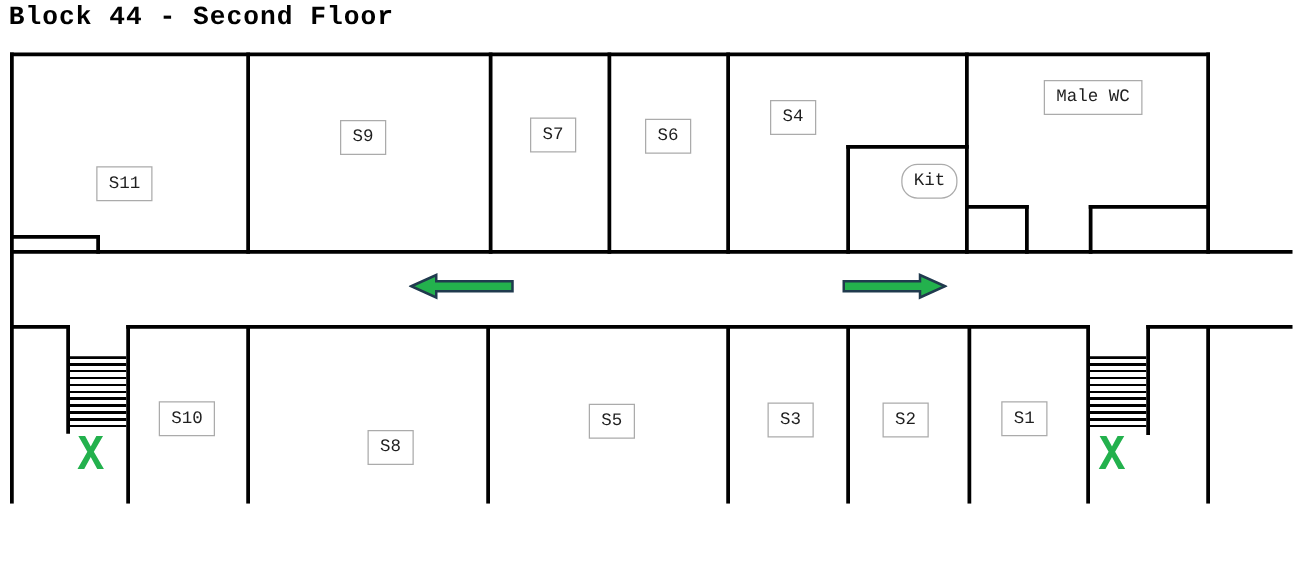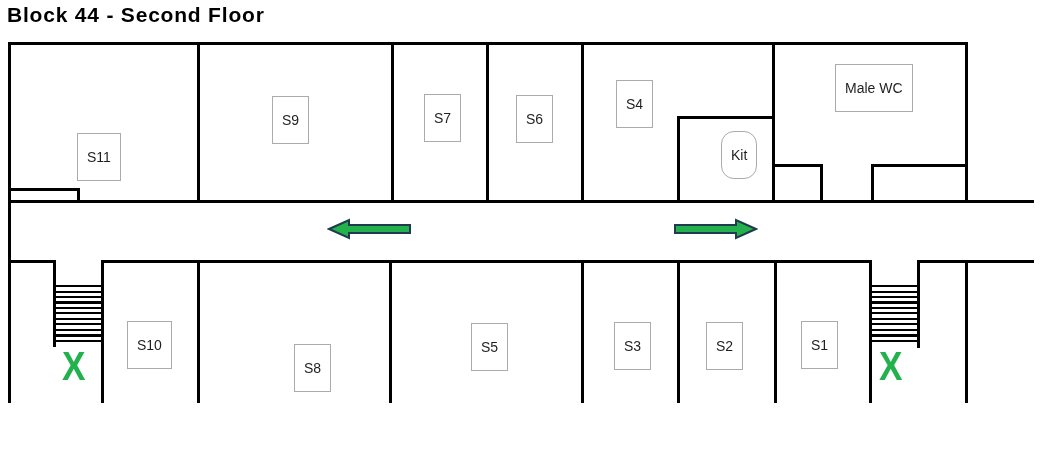--- a/index.html
+++ b/index.html
@@ -1,36 +1,36 @@
 <!DOCTYPE html>
 <html style="--wall: #000000; --green: #23b14d; --arrow-outline: #203a4e; --label-border: #ababab; --text: #1f1f1f;"><head>
 <meta charset="utf-8">
 <style>
   html,body{margin:0;padding:0;background:#fff;}
   #canvas{
     position:relative;
     width:1050px;height:403px;
     background:#fff;
-    font-family:Liberation Sans, sans-serif;
+    font-family:Liberation Mono, monospace;
     overflow:hidden;
   }
   .title{
     position:absolute;left:7px;top:3px;
     font-size:21px;font-weight:900;letter-spacing:0.8px;
     color:#000;
   }
   .wall{position:absolute;background:var(--wall,#000);}
   .room-label{
     position:absolute;
     display:inline-block;
     background:#fff;
     border:1px solid var(--label-border,#ababab);
     color:var(--text,#1f1f1f);
     font-size:14px;line-height:20px;
-    padding:13px 9px;
+    padding:3px 9px;
     white-space:nowrap;
   }
   .stairs{
     position:absolute;
     width:45px;height:57px;
     background:repeating-linear-gradient(
       to bottom,
       var(--wall,#000) 0px, var(--wall,#000) 2px,
       transparent 2px, transparent 5.5px);
   }

